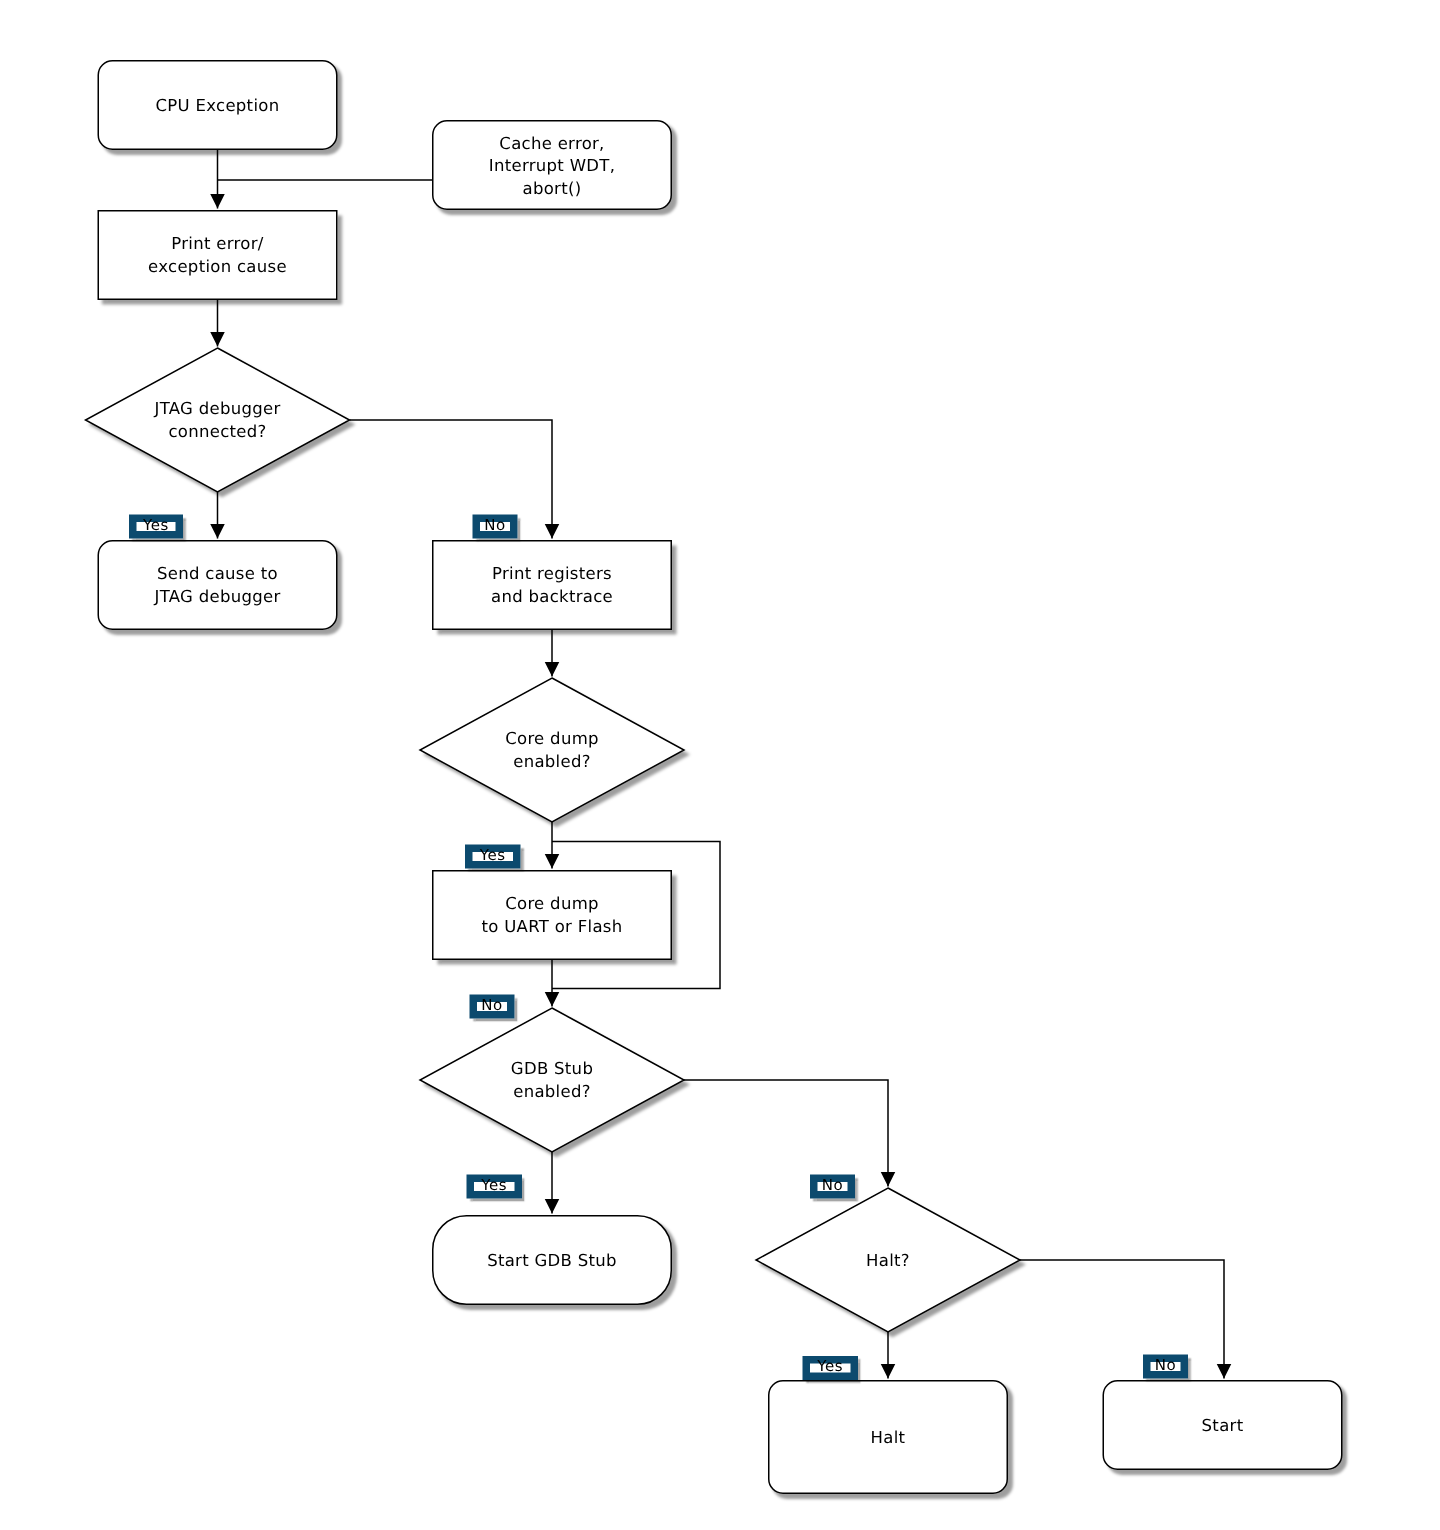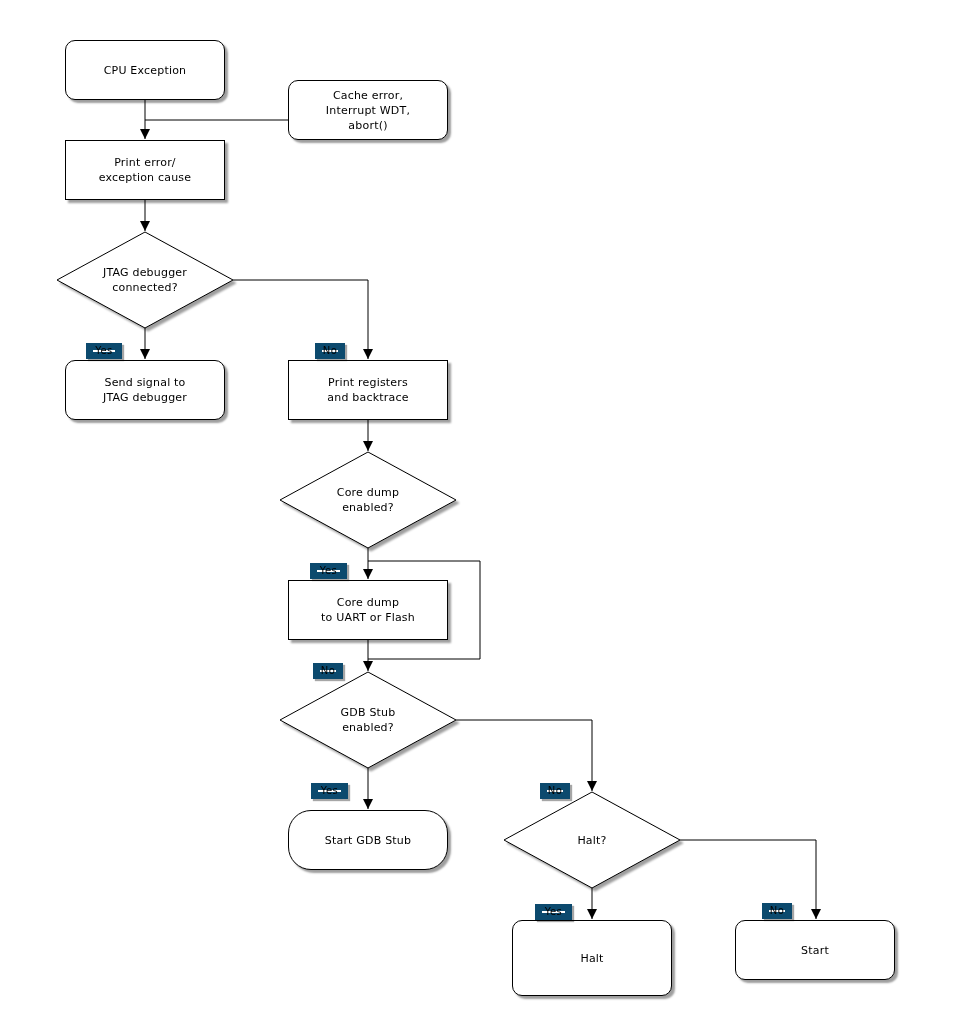--- a/index.html
+++ b/index.html
@@ -53,21 +53,21 @@
   }
   .elabel {
     position: absolute;
     box-sizing: border-box;
     height: 16px;
     display: flex;
     align-items: center;
     justify-content: center;
     text-align: center;
     background: #ffffff;
-    border: 7px solid #0c4a6e;
+    border: 5px solid #0c4a6e;
     font-size: 10px;
     line-height: 12px;
     letter-spacing: 0.4px;
     box-shadow: 2px 2px 1px rgba(0,0,0,0.35);
   }
 </style>
 </head>
 <body>
 
 <div class="canvas">
@@ -108,21 +108,21 @@
 
   <div class="node rounded" style="left:65px; top:40px; width:160px; height:60px;">CPU Exception</div>
 
   <div class="node rounded" style="left:288px; top:40px; width:160px; height:60px;margin-top:40px;">Cache error,
 Interrupt WDT,
 abort()</div>
 
   <div class="node" style="left:65px; top:140px; width:160px; height:60px;">Print error/
 exception cause</div>
 
-  <div class="node rounded" style="left:65px; top:360px; width:160px; height:60px;">Send signal to
+  <div class="node rounded" style="left:65px; top:360px; width:160px; height:60px;">Send cause to
 JTAG debugger</div>
 
   <div class="node" style="left:288px; top:360px; width:160px; height:60px;">Print registers
 and backtrace</div>
 
   <div class="node" style="left:288px; top:580px; width:160px; height:60px;">Core dump
 to UART or Flash</div>
 
   <div class="node rounded" style="left:288px; top:810px; width:160px; height:60px;border-radius:23px;">Start GDB Stub</div>
 

